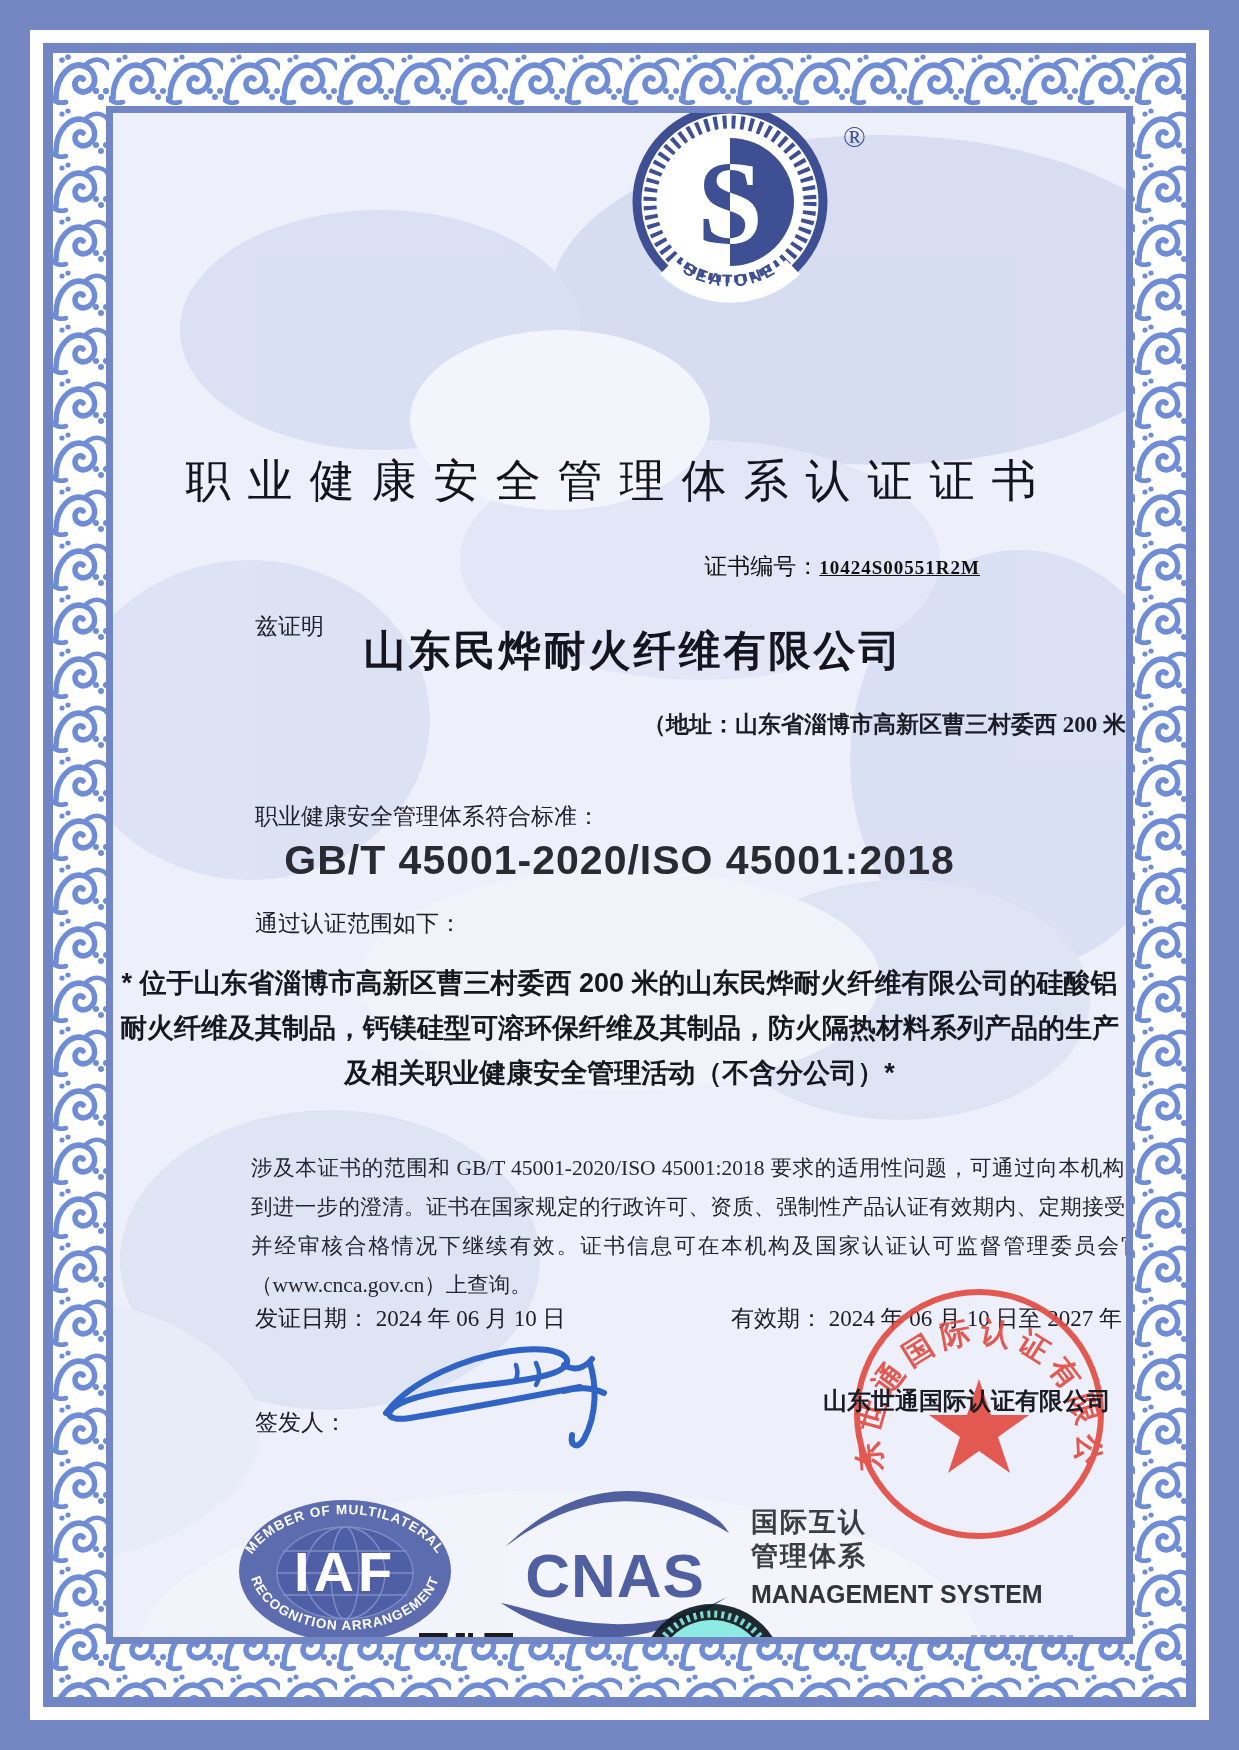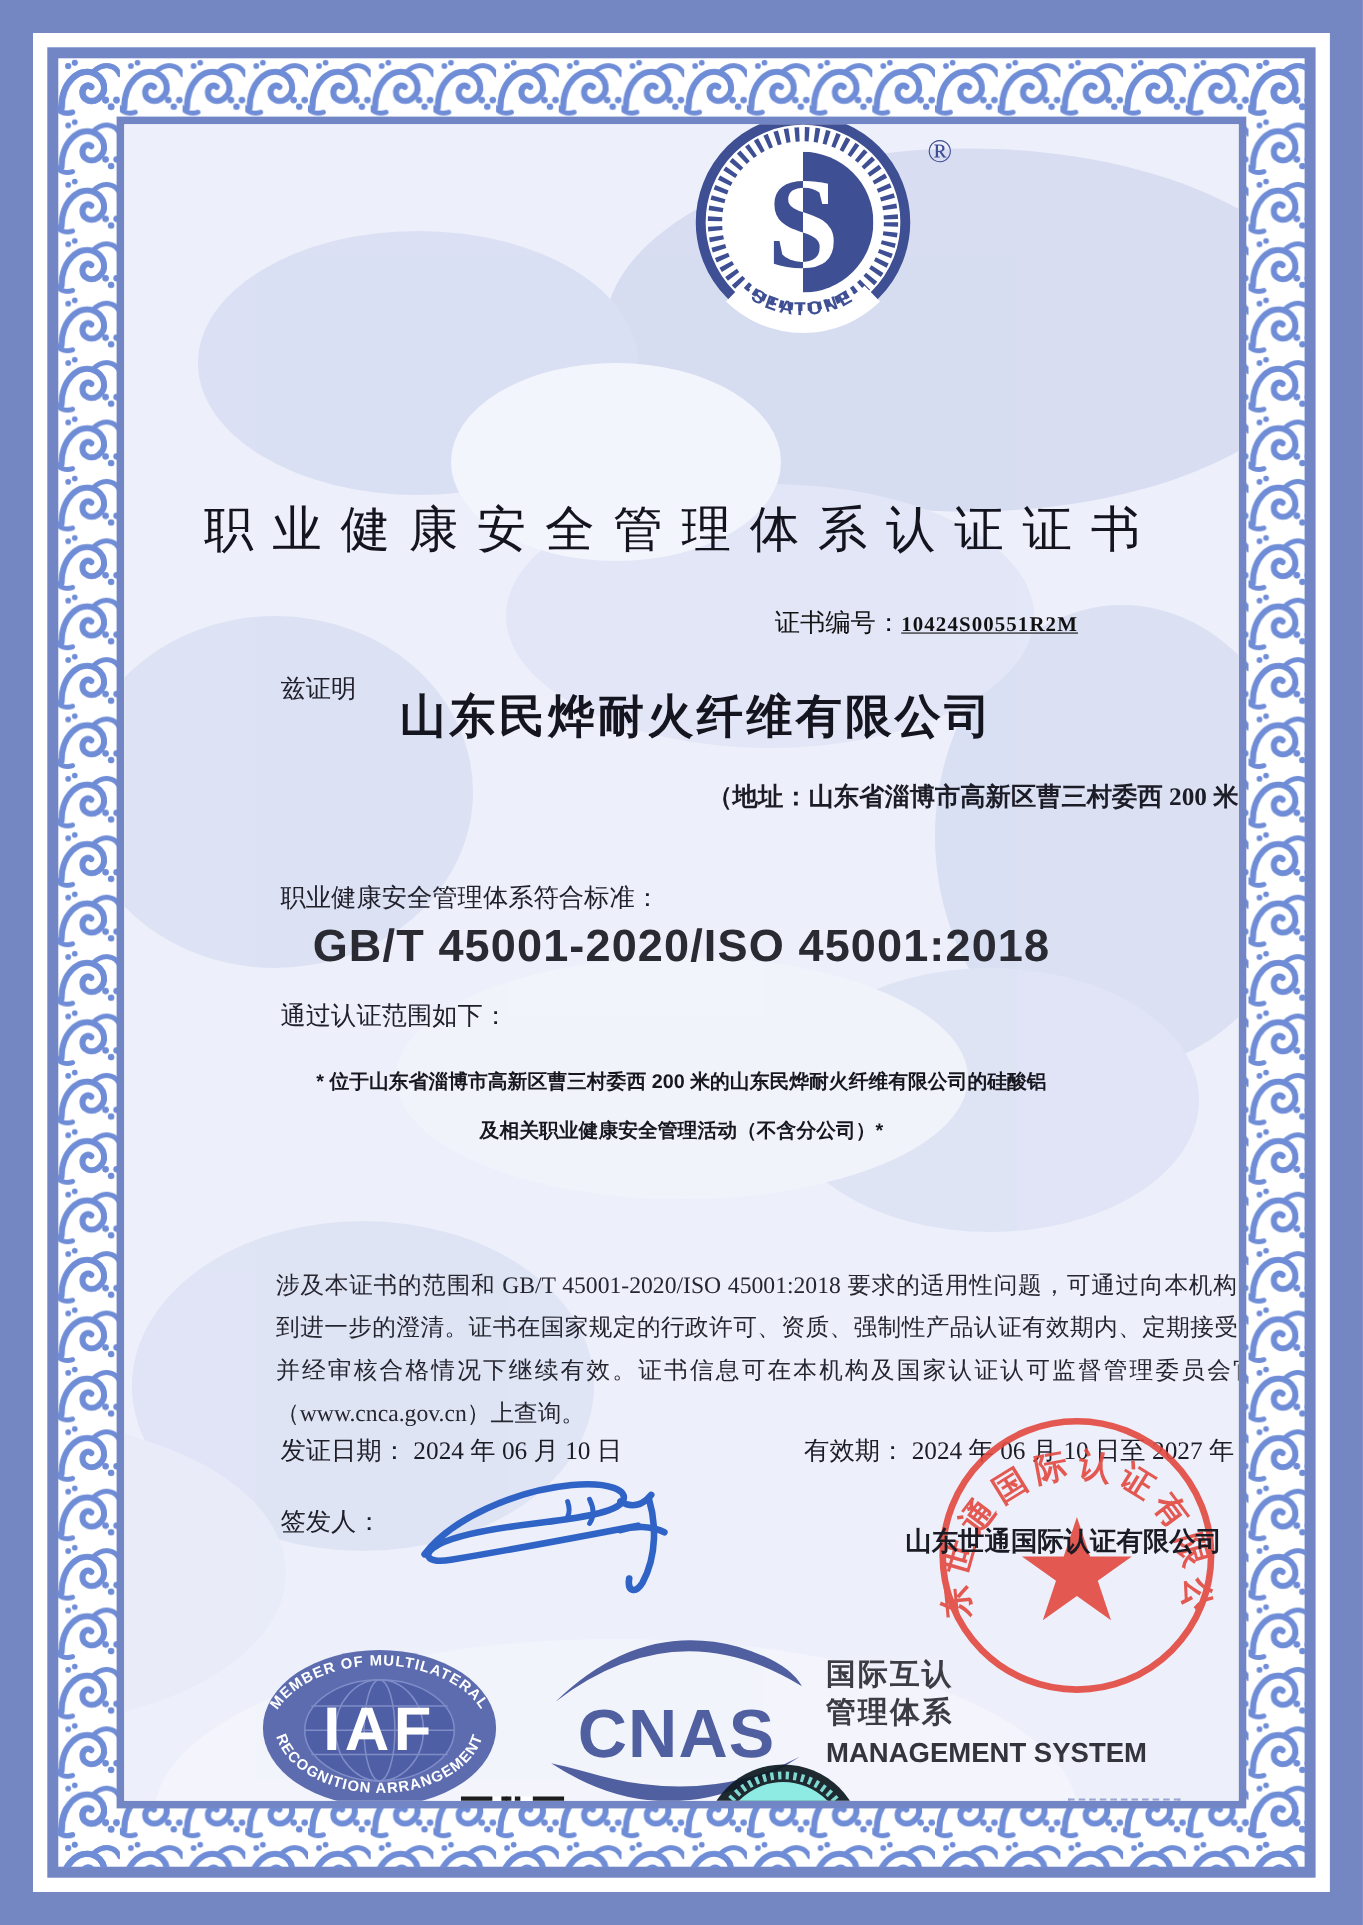--- a/index.html
+++ b/index.html
@@ -17,21 +17,21 @@
   .title{left:0;right:0;top:338px;text-align:center;font-size:45px;font-weight:normal;
          letter-spacing:17px;color:#14141f;}
   .certno{right:146px;top:438px;font-size:23px;white-space:nowrap;color:#111;}
   .certno b{font-size:19px;letter-spacing:1px;text-decoration:underline;}
   .label-left{left:142px;font-size:23px;color:#20202b;}
   .company{left:0;right:0;top:510px;text-align:center;font-size:42px;font-weight:bold;
            font-family:"Liberation Sans","DejaVu Sans",sans-serif;letter-spacing:3px;color:#15151f;margin-left:28px;}
   .addr{left:0;right:0;text-align:right;font-size:23px;font-weight:600;color:#1c1c27;}
   .standard{left:0;right:0;top:724px;text-align:center;font-size:41px;font-weight:600;
             font-family:"Liberation Sans","DejaVu Sans",sans-serif;color:#2a2a33;letter-spacing:1px;}
-  .scope{left:0;right:0;top:848px;text-align:center;font-size:18px;font-weight:bold;
+  .scope{left:0;right:0;top:848px;text-align:center;font-size:27px;font-weight:bold;
          font-family:"Liberation Sans","DejaVu Sans",sans-serif;line-height:45px;color:#17171f;}
   .disclaimer{left:138px;width:962px;top:1036px;font-size:21.5px;line-height:39px;
               text-align:justify;color:#262630;}
   .dateline{top:1190px;font-size:23px;color:#1d1d27;white-space:nowrap;}
   .issuer-black{left:704px;width:300px;top:1272px;font-size:24px;font-weight:600;
                 text-align:center;white-space:nowrap;color:#1b1b24;z-index:3;}
   .cnas-text{left:638px;top:1392px;font-family:"Liberation Sans","DejaVu Sans",sans-serif;color:#3c3c44;}
   .cnas-text .zh{font-size:27px;font-weight:bold;line-height:34px;letter-spacing:2px;}
   .cnas-text .en{font-size:25px;font-weight:bold;line-height:30px;color:#34343c;}
   .sticker-box{left:858px;top:1522px;width:98px;height:38px;border:2px dashed #9aa7d0;
@@ -128,35 +128,36 @@
     <div class="abs company">山东民烨耐火纤维有限公司</div>
 
     <div class="abs addr" style="top:596px">（地址：山东省淄博市高新区曹三村委西 200 米</div>
 
     <div class="abs label-left" style="top:688px">职业健康安全管理体系符合标准：</div>
     <div class="abs standard">GB/T 45001-2020/ISO 45001:2018</div>
     <div class="abs label-left" style="top:795px">通过认证范围如下：</div>
 
     <div class="abs scope">
       <div>* 位于山东省淄博市高新区曹三村委西 200 米的山东民烨耐火纤维有限公司的硅酸铝</div>
+      <div>耐火纤维及其制品，钙镁硅型可溶环保纤维及其制品，防火隔热材料系列产品的生产</div>
       <div>及相关职业健康安全管理活动（不含分公司）*</div>
     </div>
 
     <div class="abs disclaimer">涉及本证书的范围和 GB/T 45001-2020/ISO 45001:2018 要求的适用性问题，可通过向本机构咨询而得到进一步的澄清。证书在国家规定的行政许可、资质、强制性产品认证有效期内、定期接受监督审核并经审核合格情况下继续有效。证书信息可在本机构及国家认证认可监督管理委员会官方网站（www.cnca.gov.cn）上查询。</div>
 
     <div class="abs dateline" style="left:142px">
       <span>发证日期：</span>
       <span>2024 年 06 月 10 日</span>
     </div>
     <div class="abs dateline" style="left:618px">
       <span>有效期：</span>
       <span>2024 年 06 月 10 日至 2027 年 12 月 09 日</span>
     </div>
 
-    <div class="abs label-left" style="top:1255px">签发人：</div>
+    <div class="abs label-left" style="top:1294px">签发人：</div>
 
     <svg class="abs sig" width="290" height="130" viewBox="0 0 290 130">
       <g fill="none" stroke="#2f63c5" stroke-width="6" stroke-linecap="round">
         <path d="M18,78 C42,46 100,20 152,15 C186,12 204,20 198,30 C192,40 160,45 118,50 C76,55 40,62 26,72 C16,80 22,86 42,83 C96,74 170,60 212,52"></path>
         <path d="M196,30 C206,36 216,34 224,24"></path>
         <path d="M222,28 C228,48 230,78 216,104 C210,114 202,112 204,100"></path>
         <path d="M196,56 C208,52 224,52 236,58"></path>
         <path d="M168,28 C172,36 172,44 168,50" stroke-width="4.5"></path>
         <path d="M148,30 C150,36 150,40 148,44" stroke-width="4.5"></path>
       </g>

